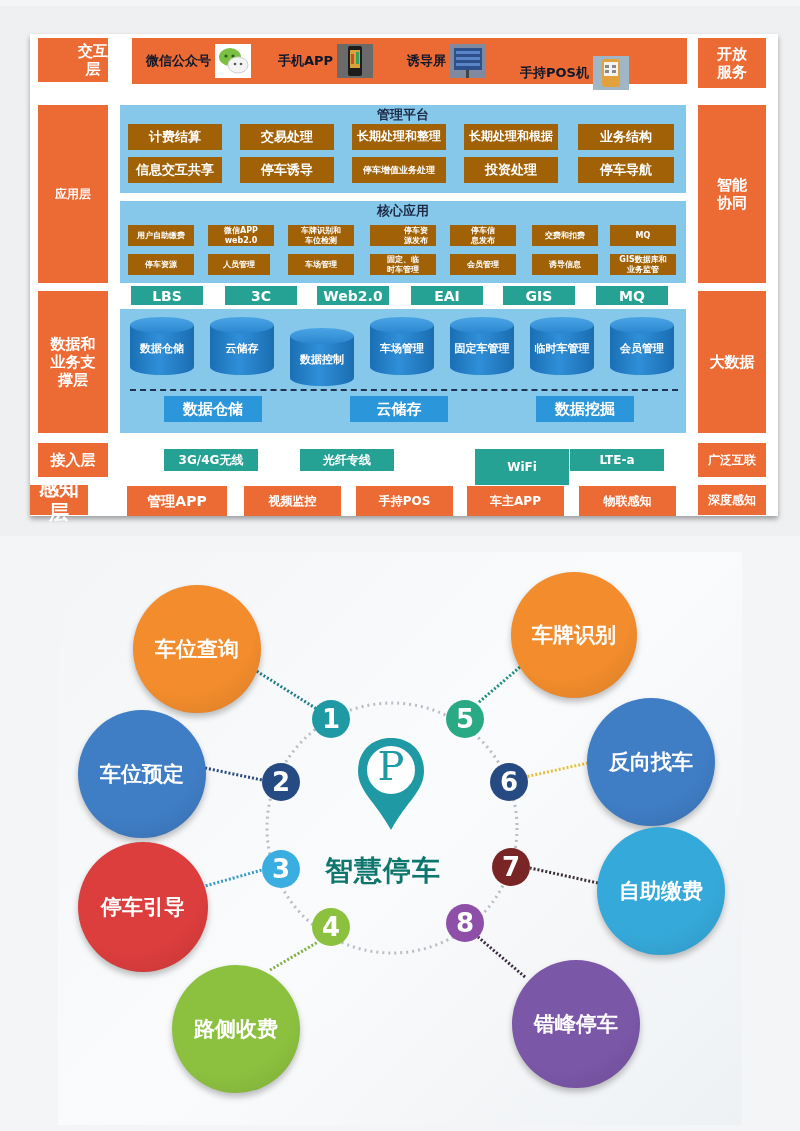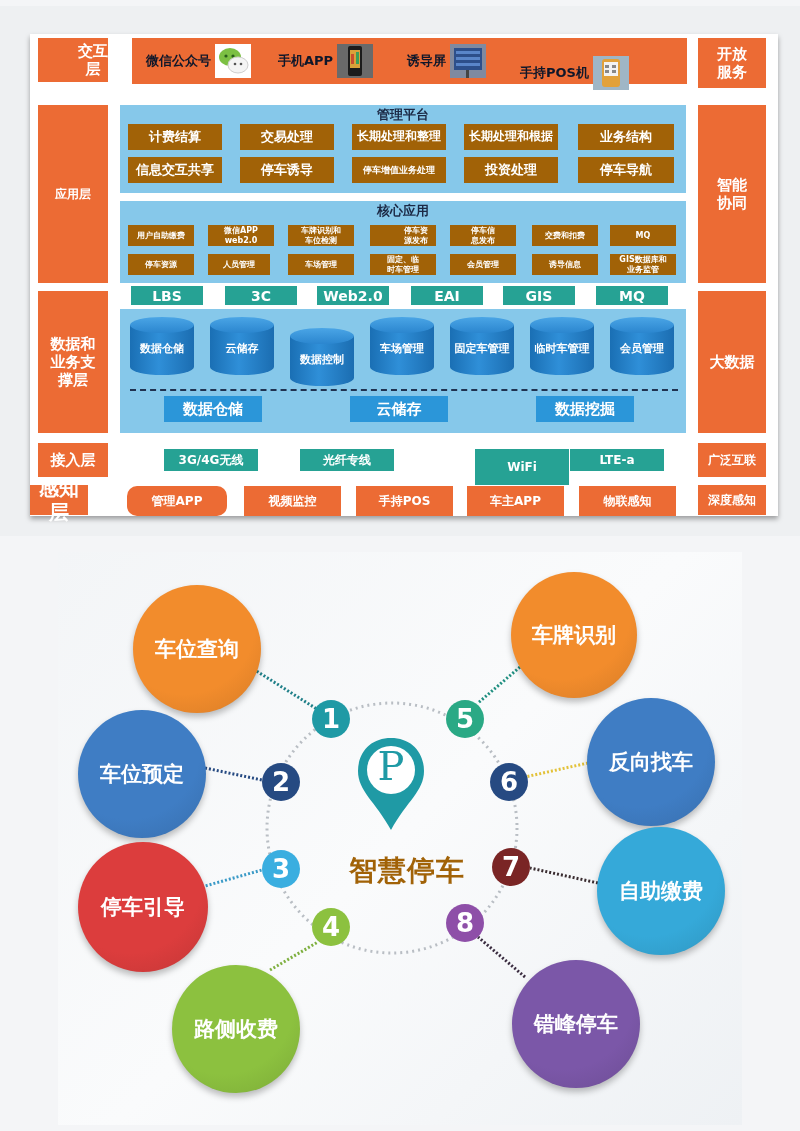--- a/index.html
+++ b/index.html
@@ -74,22 +74,22 @@
     box-shadow: 0 4px 6px rgba(0,0,0,0.25);
   }
   .num {
     position: absolute; width: 38px; height: 38px; border-radius: 50%;
     display: flex; align-items: center; justify-content: center;
     color: #fff; font-weight: bold; font-size: 26px;
     font-family: "DejaVu Sans", sans-serif;
   }
   svg.lines { position: absolute; left: 0; top: 0; }
   .center-title {
-    position: absolute; left: 325px; top: 852px; width: 140px; text-align: right;
-    color: #a16207; font-weight: bold; font-size: 28px; letter-spacing: 1px;
+    position: absolute; left: 325px; top: 852px; width: 140px; text-align: left;
+    color: #0f766e; font-weight: bold; font-size: 28px; letter-spacing: 1px;
   }
 </style>
 </head>
 <body>
 
 <div class="arch-outer"></div>
 <div class="arch-card">
 
   <div class="abs side-label" style="left:8px;top:4px;width:70px;height:44px;font-size:15px;padding-left:40px;">
       <span>交互层</span>
@@ -206,21 +206,21 @@
 
   <div class="storage-btn" style="left:134px;top:362px;width:98px;height:26px;">数据仓储</div>
   <div class="storage-btn" style="left:320px;top:362px;width:98px;height:26px;">云储存</div>
   <div class="storage-btn" style="left:506px;top:362px;width:98px;height:26px;">数据挖掘</div>
 
   <div class="teal-pill" style="left:134px;top:415px;width:94px;height:22px;font-size:12px;">3G/4G无线</div>
   <div class="teal-pill" style="left:270px;top:415px;width:94px;height:22px;font-size:12px;">光纤专线</div>
   <div class="teal-pill" style="left:405px;top:415px;width:94px;height:36px;font-size:12px;margin-left:40px;">WiFi</div>
   <div class="teal-pill" style="left:540px;top:415px;width:94px;height:22px;font-size:12px;">LTE-a</div>
 
-  <div class="abs side-label" style="left:97px;top:452px;width:100px;height:30px;font-size:12px;border-radius:10px;">管理APP</div>
+  <div class="abs side-label" style="left:97px;top:452px;width:100px;height:30px;font-size:14px;">管理APP</div>
   <div class="abs side-label" style="left:214px;top:452px;width:97px;height:30px;font-size:12px;">视频监控</div>
   <div class="abs side-label" style="left:326px;top:452px;width:97px;height:30px;font-size:12px;">手持POS</div>
   <div class="abs side-label" style="left:437px;top:452px;width:97px;height:30px;font-size:12px;">车主APP</div>
   <div class="abs side-label" style="left:549px;top:452px;width:97px;height:30px;font-size:12px;">物联感知</div>
 <div class="pill" style="left: 98px; top: 191px; width: 66px; height: 21px; font-size: 8px; white-space: pre-line;">用户自助缴费</div>
     <div class="pill" style="left: 178px; top: 191px; width: 66px; height: 21px; font-size: 8px; white-space: pre-line;">微信APP
 web2.0</div>
     <div class="pill" style="left: 258px; top: 191px; width: 66px; height: 21px; font-size: 8px; white-space: pre-line;">车牌识别和
 车位检测</div>
     <div class="pill" style="left: 340px; top: 191px; width: 66px; height: 21px; font-size: 8px; white-space: pre-line; padding-left: 26px;">停车资

